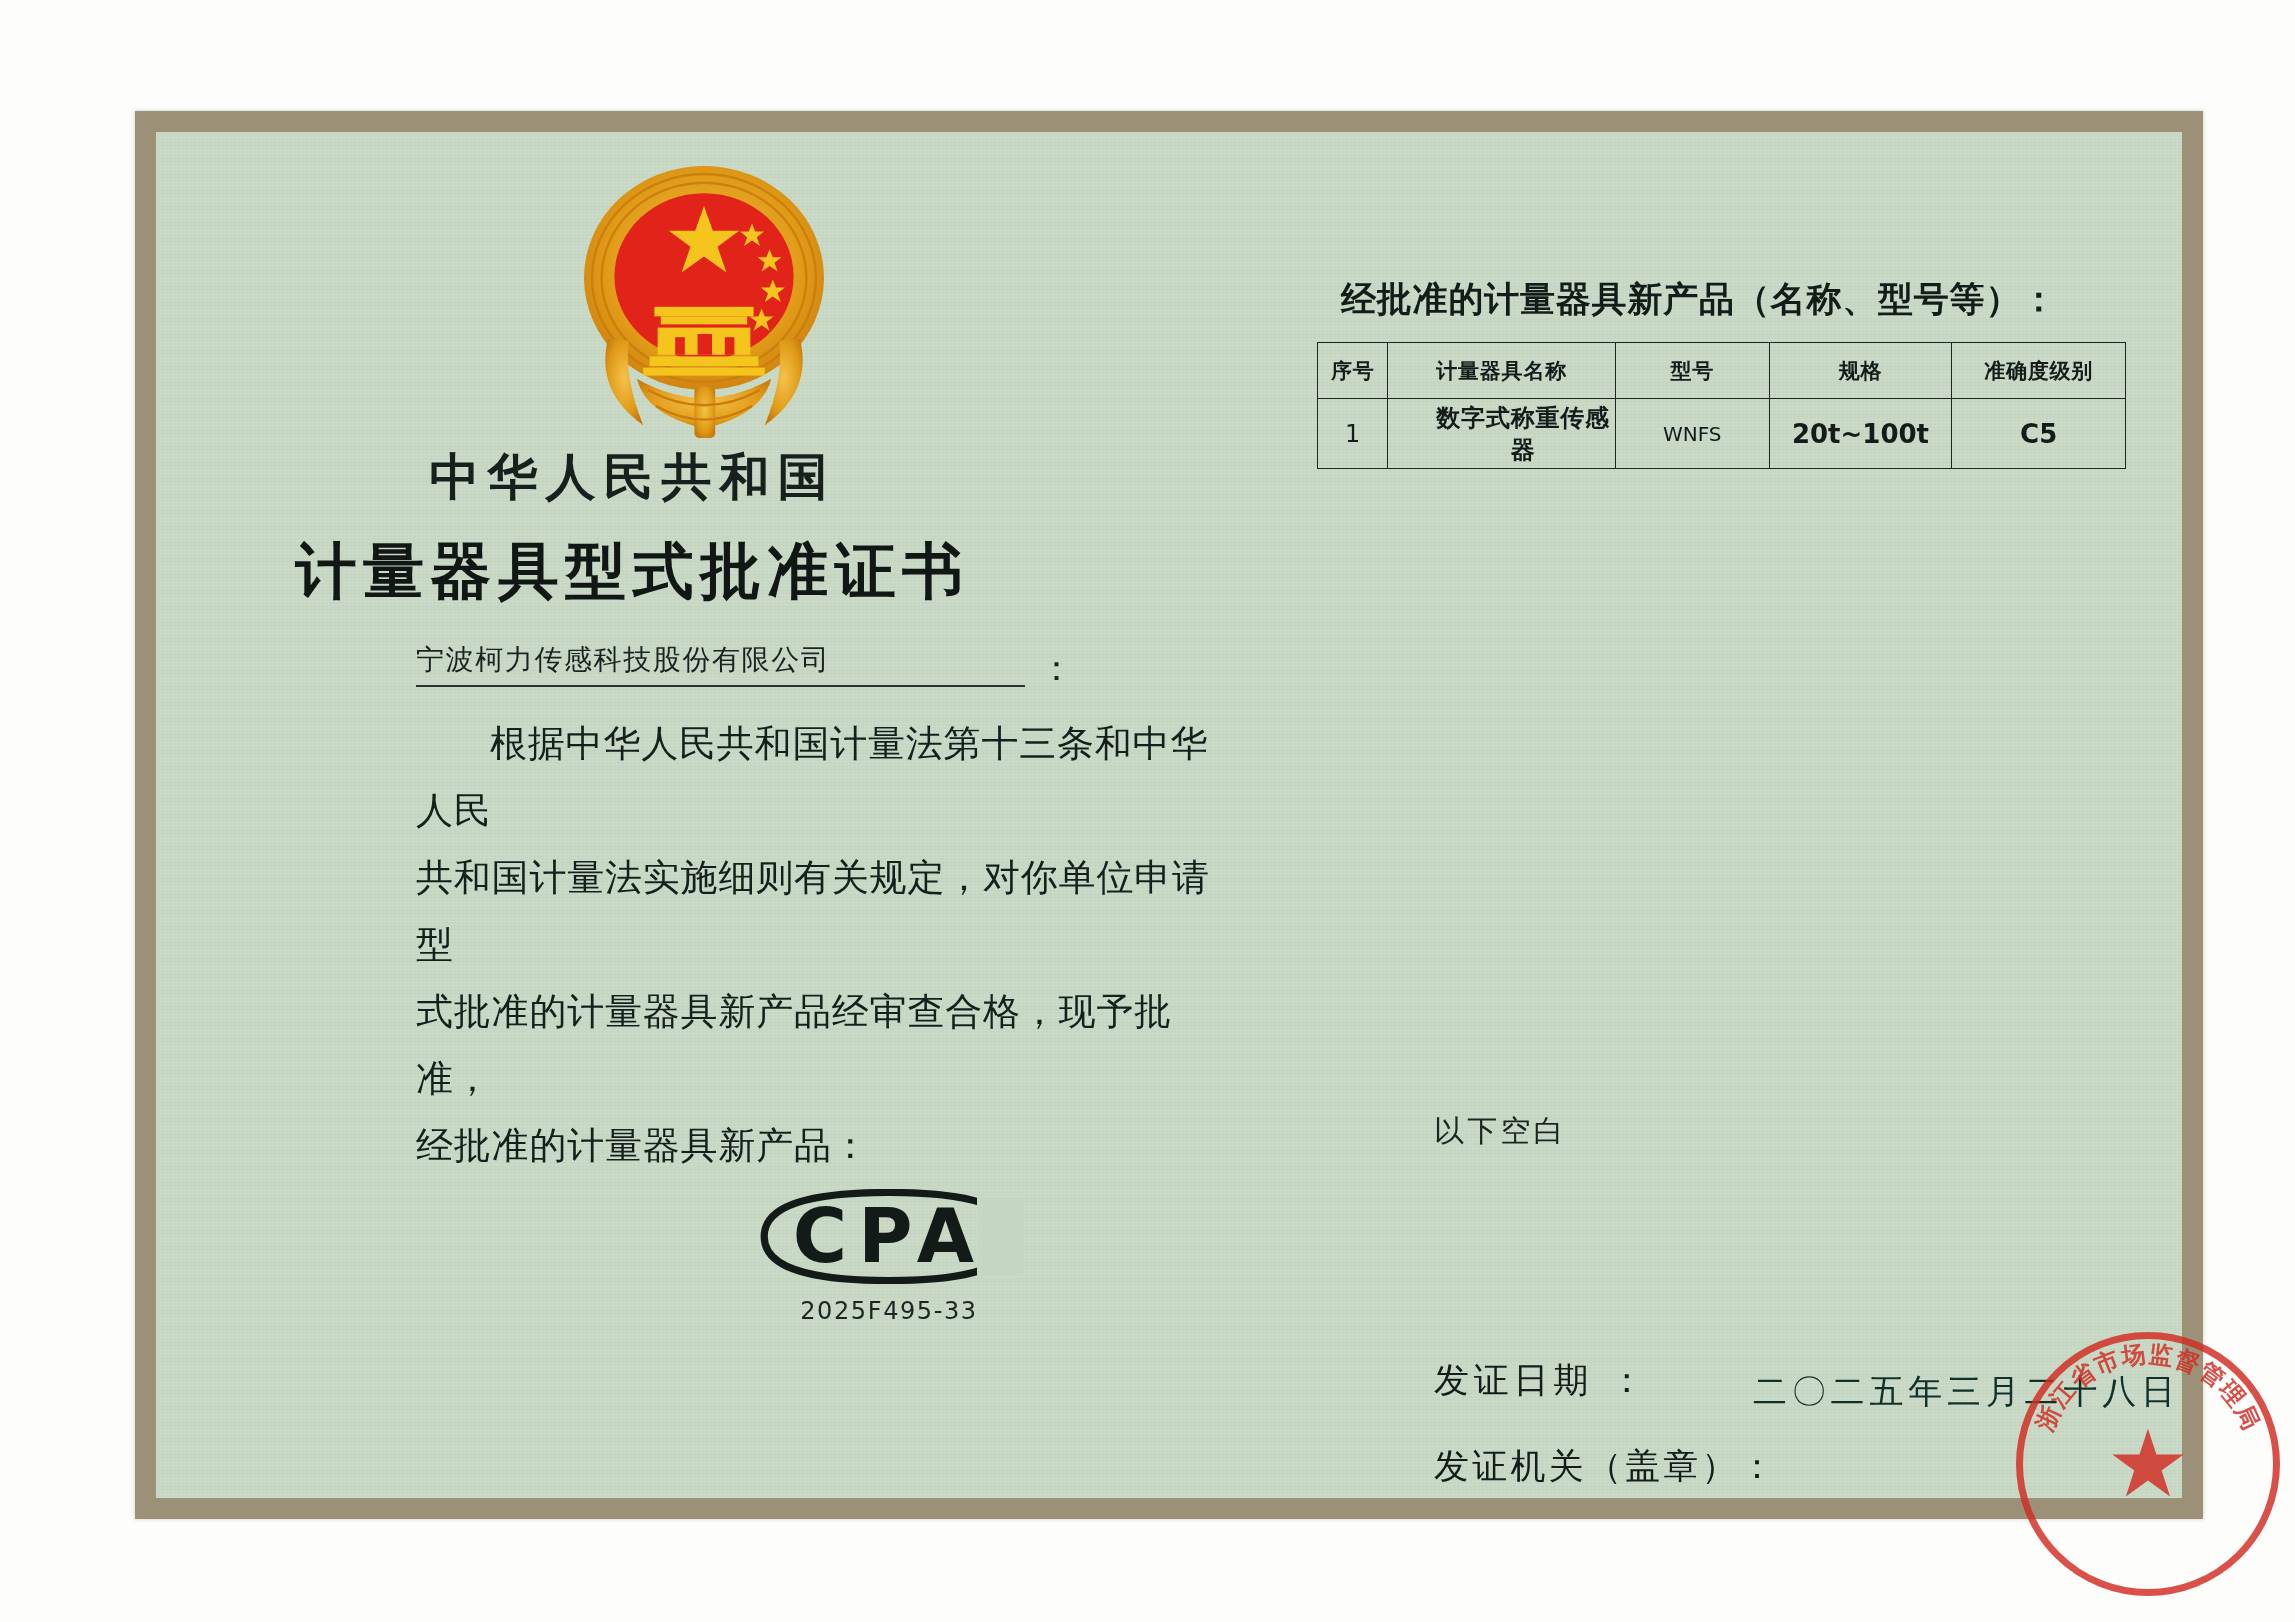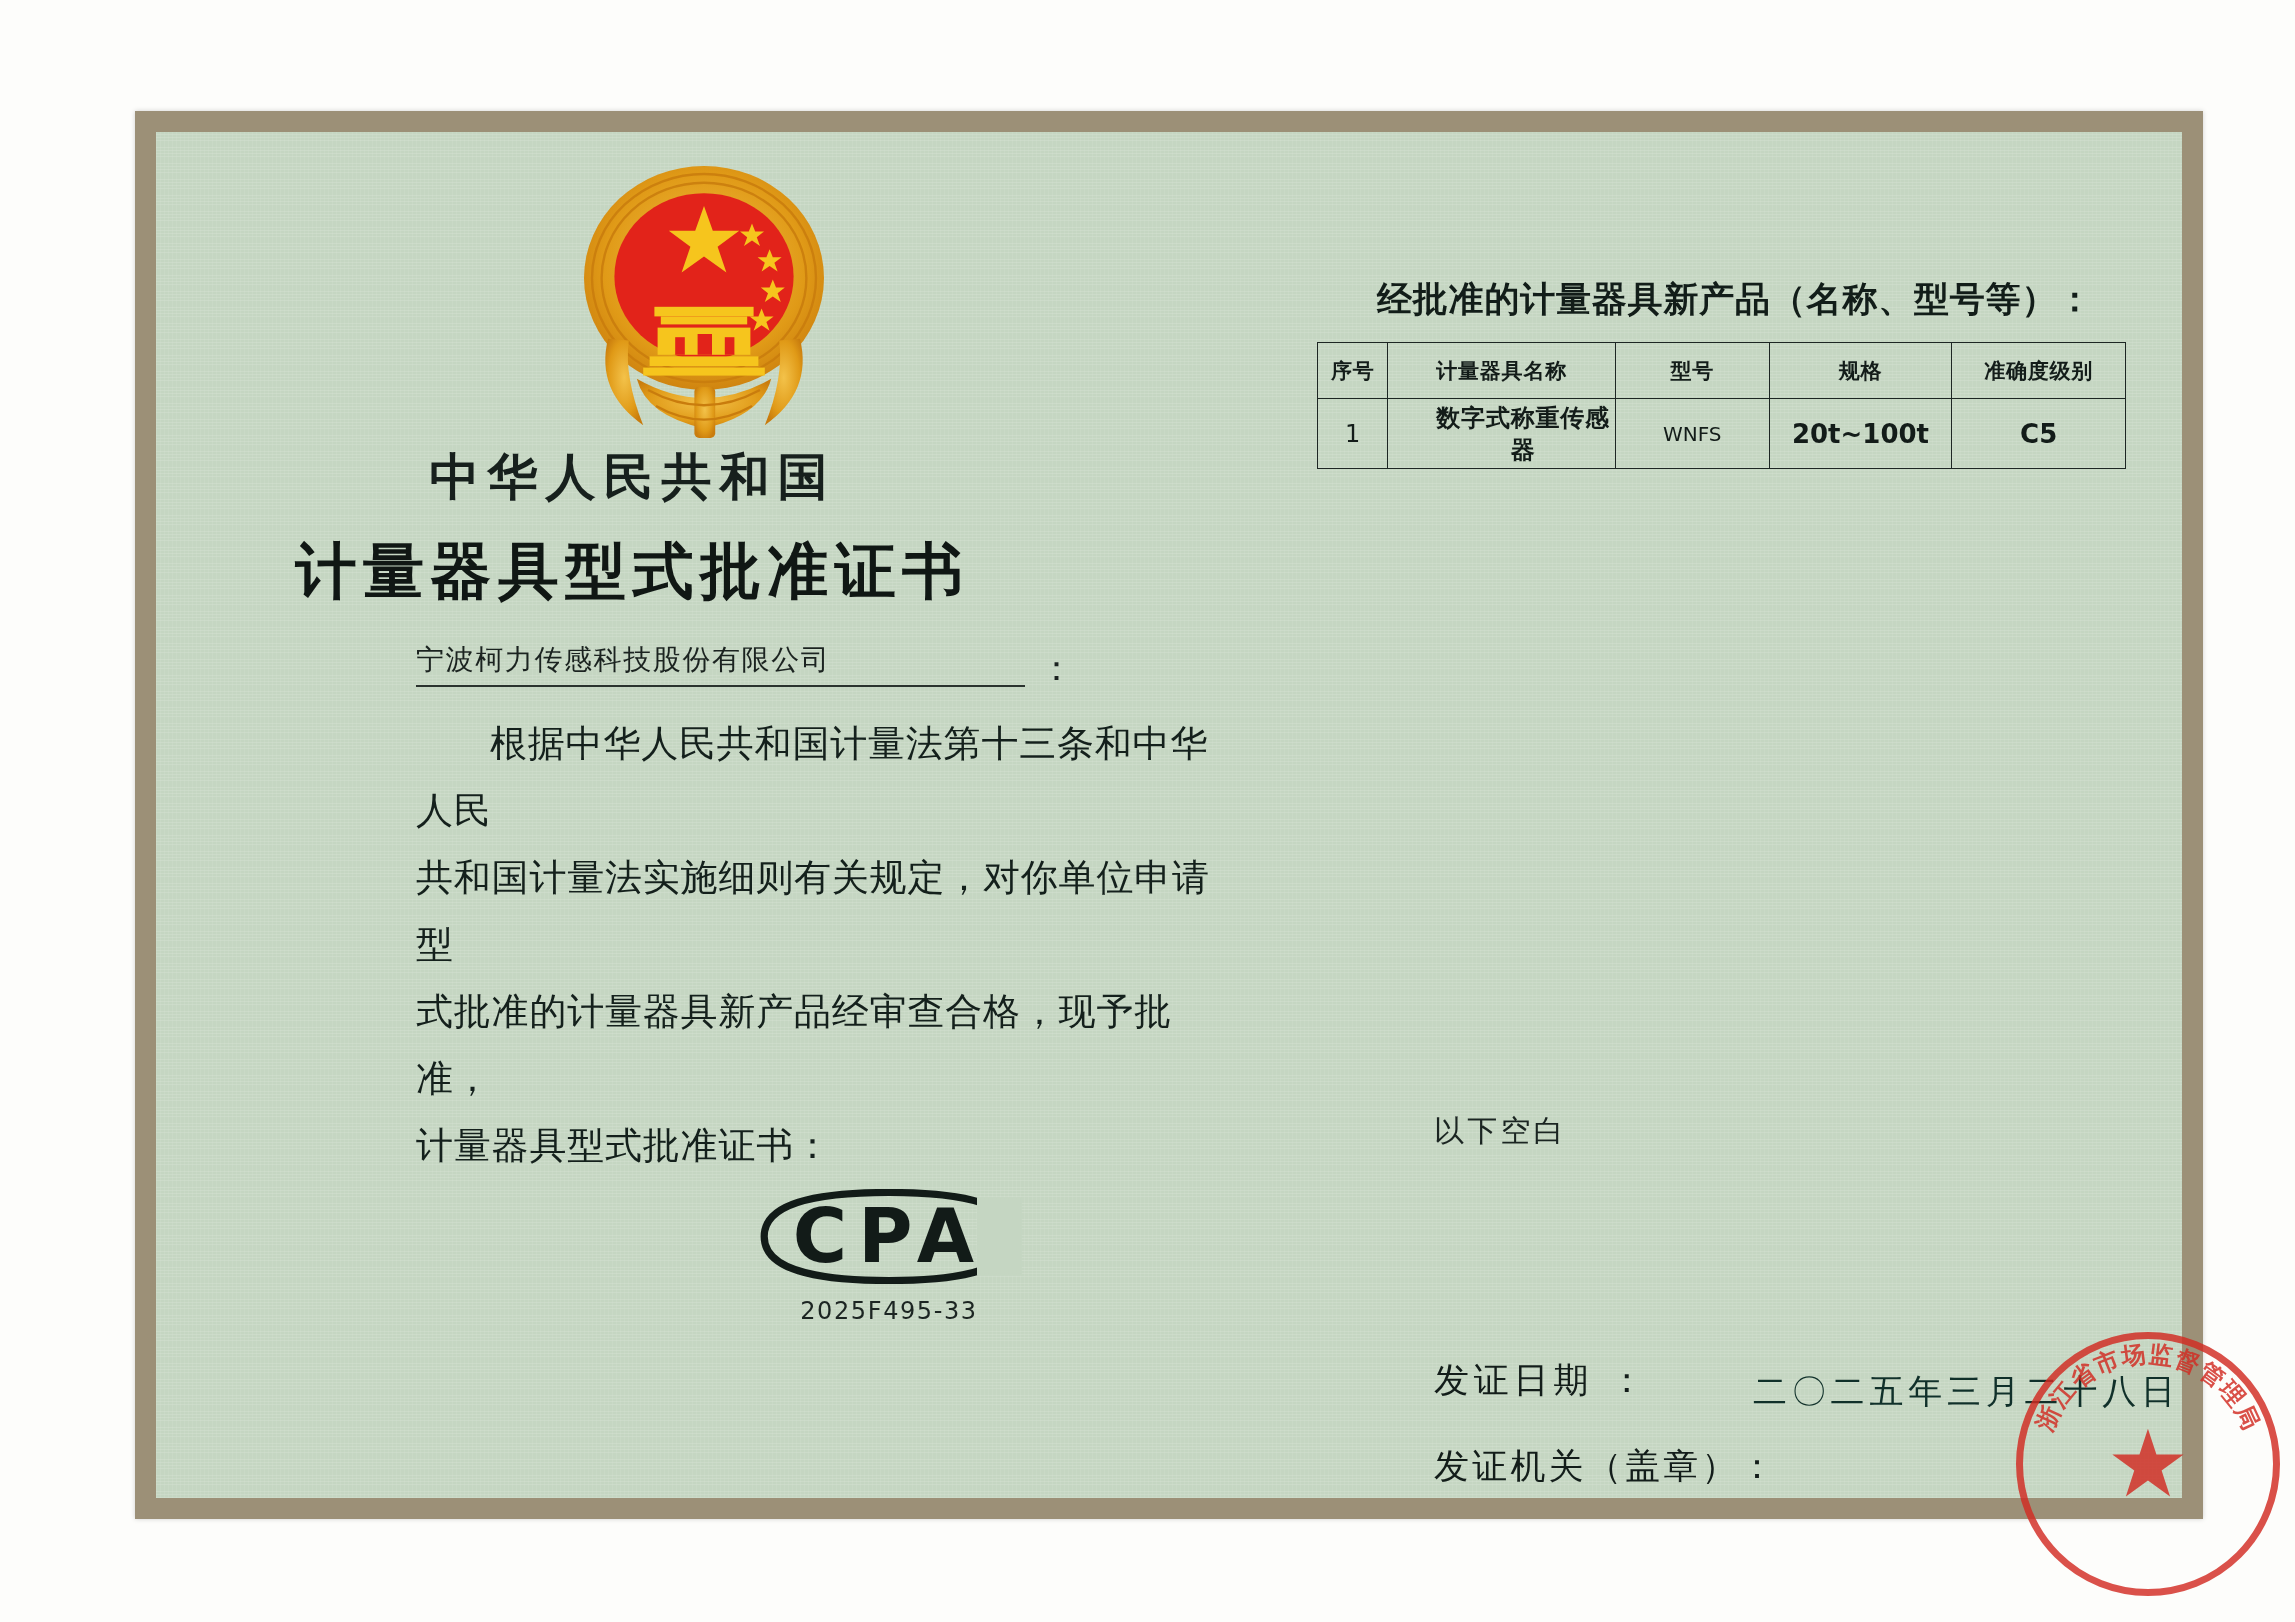--- a/index.html
+++ b/index.html
@@ -179,21 +179,20 @@
   #right-heading {
     position: absolute;
     left: 144px;
     top: 144px;
     font-family: "DejaVu Sans", sans-serif;
     font-weight: bold;
     font-size: 35px;
     letter-spacing: 0.8px;
     color: #121d19;
     white-space: nowrap;
-    margin-left: 36px;
   }
 
   
   #product-table {
     position: absolute;
     left: 120px;
     top: 210px;
     width: 809px;
     border-collapse: collapse;
     background: transparent;
@@ -365,21 +364,21 @@
 
         <div id="company-line">
           <div id="company-name">宁波柯力传感科技股份有限公司</div>
         </div>
         <div id="company-colon">：</div>
 
         <div id="body-text">
           <p class="indent">根据中华人民共和国计量法第十三条和中华人民</p>
           <p>共和国计量法实施细则有关规定，对你单位申请型</p>
           <p>式批准的计量器具新产品经审查合格，现予批准，</p>
-          <p>计量器具型式批准证书：</p>
+          <p>经批准的计量器具新产品：</p>
         </div>
 
         <div id="cpa-mark">
           <svg viewBox="0 0 380 118" width="304" height="95" aria-hidden="true">
             <path d="M34 59 C34 18 96 4 190 4 C284 4 346 18 346 59 C346 100 284 114 190 114 C96 114 34 100 34 59 Z" fill="none" stroke="#121b18" stroke-width="9"></path>
             <path d="M300 10 L356 10 L356 108 L300 108" fill="#c5d6c2" stroke="none"></path>
           </svg>
           <div id="cpa-text">CPA</div>
         </div>
 

